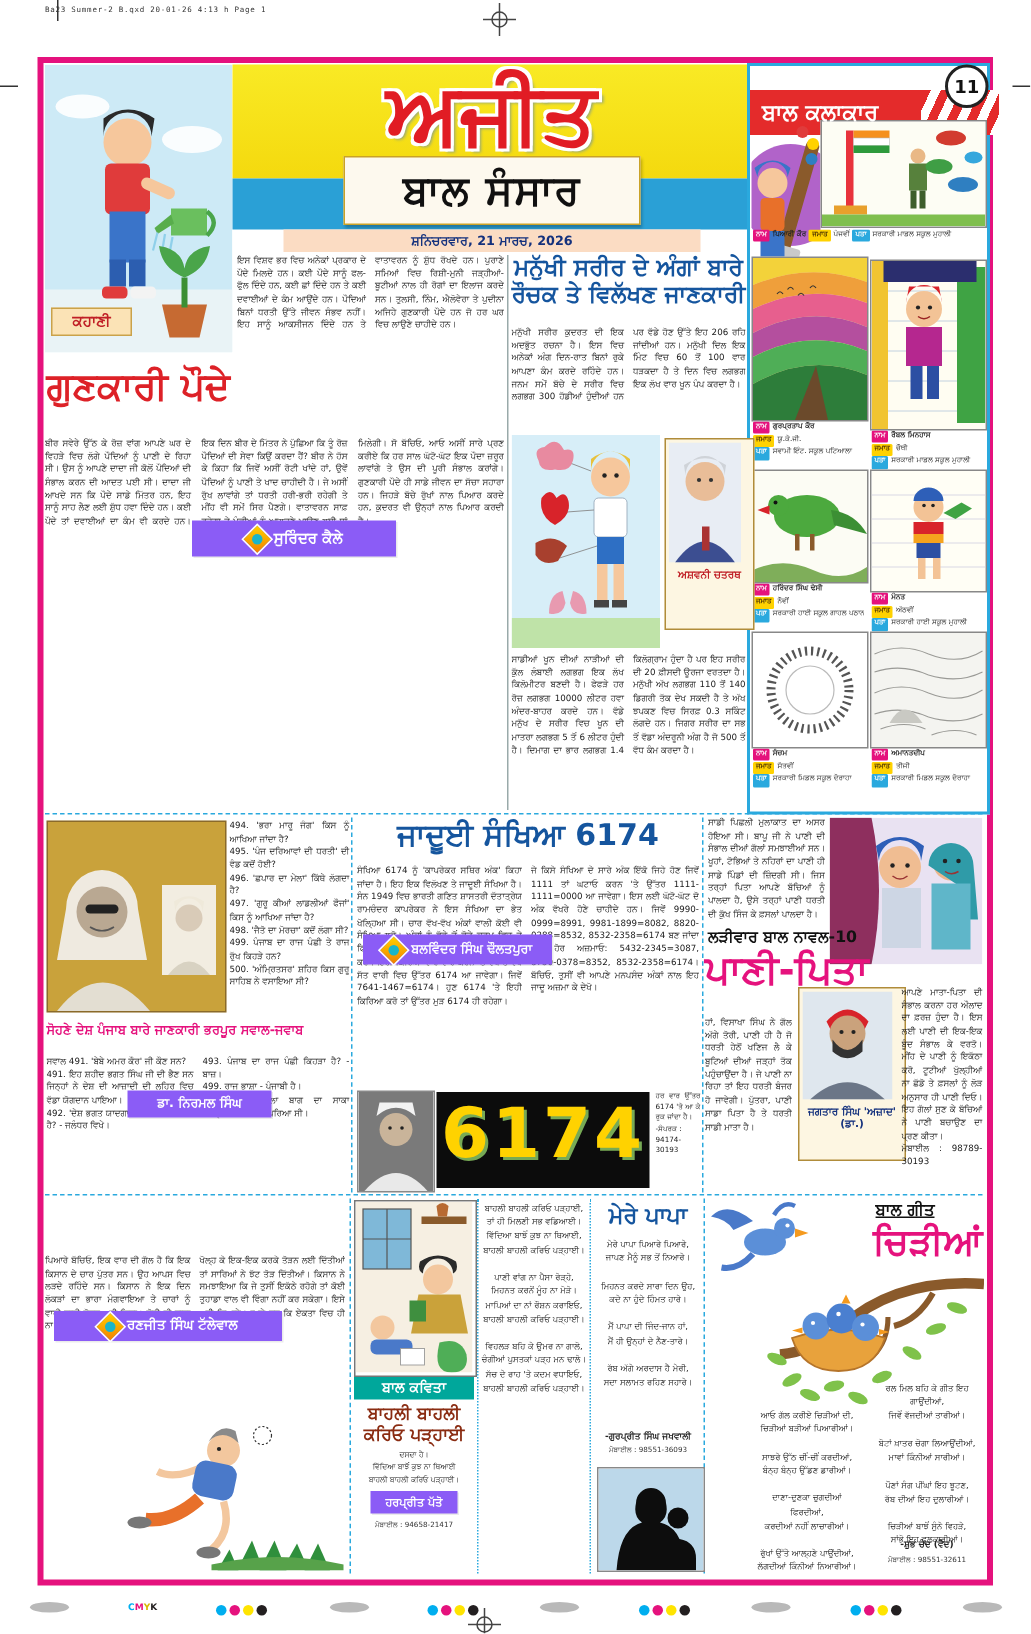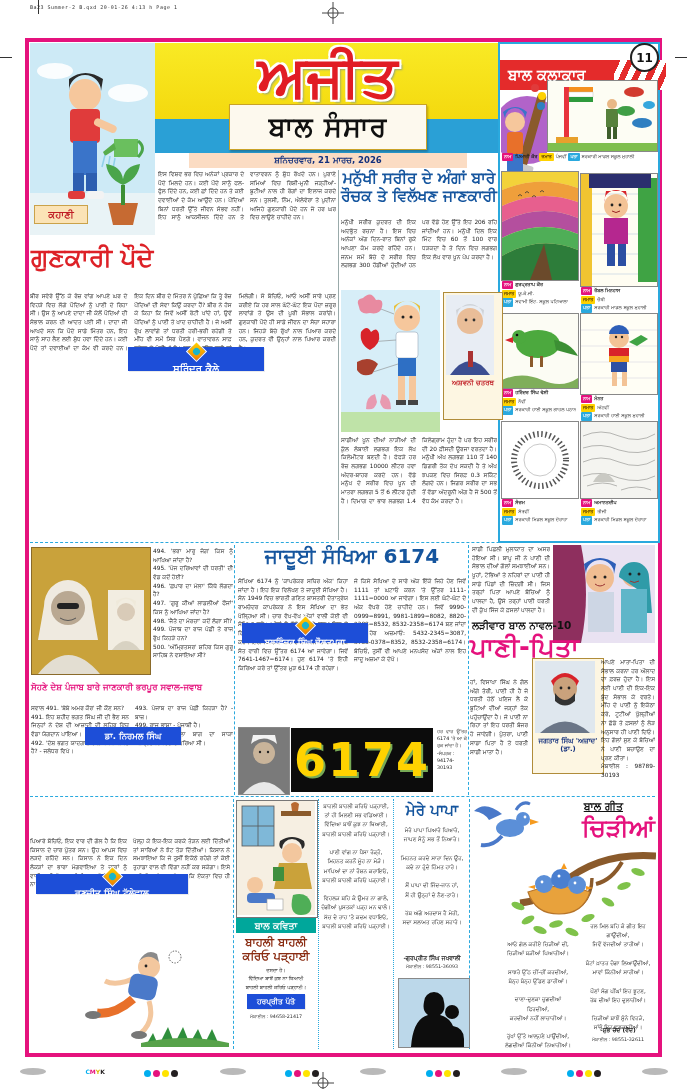--- a/index.html
+++ b/index.html
@@ -41,35 +41,35 @@
   .cb-a{background:#2aa9de;color:#fff;}
   .capname{font-weight:bold;}
   
   .tiny{font-size:5.8px;line-height:1.5;text-align:justify;color:#1a1a1a;overflow:hidden;}
   .c2{column-count:2;column-gap:6px;}
   .c3{column-count:3;column-gap:7px;}
   .pre{white-space:pre-line;}
   .hl-red{color:#dd2127;font-weight:bold;font-size:25px;line-height:1.1;}
   .hl-blue{color:#15559e;font-weight:bold;text-align:center;line-height:1.15;}
   .hl-mag{color:#e5127d;font-weight:bold;}
-  .badge{background:#1d4ed8;color:#fff;font-weight:bold;display:flex;align-items:center;
-         justify-content:center;gap:4px;box-shadow:1px 1px 0 #9993;flex-direction:column;}
+  .badge{background:#8b5cf6;color:#fff;font-weight:bold;display:flex;align-items:center;
+         justify-content:center;gap:4px;box-shadow:1px 1px 0 #9993;}
   .diamond{width:13px;height:13px;background:linear-gradient(135deg,#ffd200,#f07f00);
            transform:rotate(45deg);border:1.5px solid #fff;position:relative;flex:0 0 auto;}
   .diamond:after{content:"";position:absolute;inset:3px;background:#19b5c9;border-radius:50%;}
   .kahani{background:#fbe3b6;border:1px solid #caa24a;color:#c01f26;font-weight:bold;font-size:10px;
           display:flex;align-items:center;justify-content:center;}
   .vrule{border-left:1px solid #9aa;}
   .vdash{border-left:1px dashed #2aa9de;}
   .hdash{border-top:1px dashed #2aa9de;}
   .photo-frame{border:1px solid #b08c3a;background:#fdf6e2;padding:2px;}
   .photo-cap{font-size:7px;font-weight:bold;color:#c01f26;text-align:center;line-height:1.2;}
   .teal-band{background:#00a79b;color:#fff;font-weight:bold;font-size:9.5px;display:flex;
              align-items:center;justify-content:center;}
-  .num-box{background:#0c0c0c;color:#ffd200;display:flex;align-items:center;justify-content:center;
+  .num-box{background:#0c0c0c;color:#ffd200;display:flex;align-items:flex-start;justify-content:center;
            font-size:46px;font-weight:bold;letter-spacing:2px;text-shadow:2px 2px 0 #7a5;}
   .kicker{font-weight:bold;color:#111;font-size:10.5px;}
   .poem{font-size:5.6px;line-height:1.65;text-align:center;color:#1a1a1a;}
   .author-line{font-size:6px;font-weight:bold;color:#222;text-align:center;}
   .contact{font-size:4.8px;color:#333;text-align:center;}
 </style>
 </head>
 <body>
 
 <div class="sheet">

